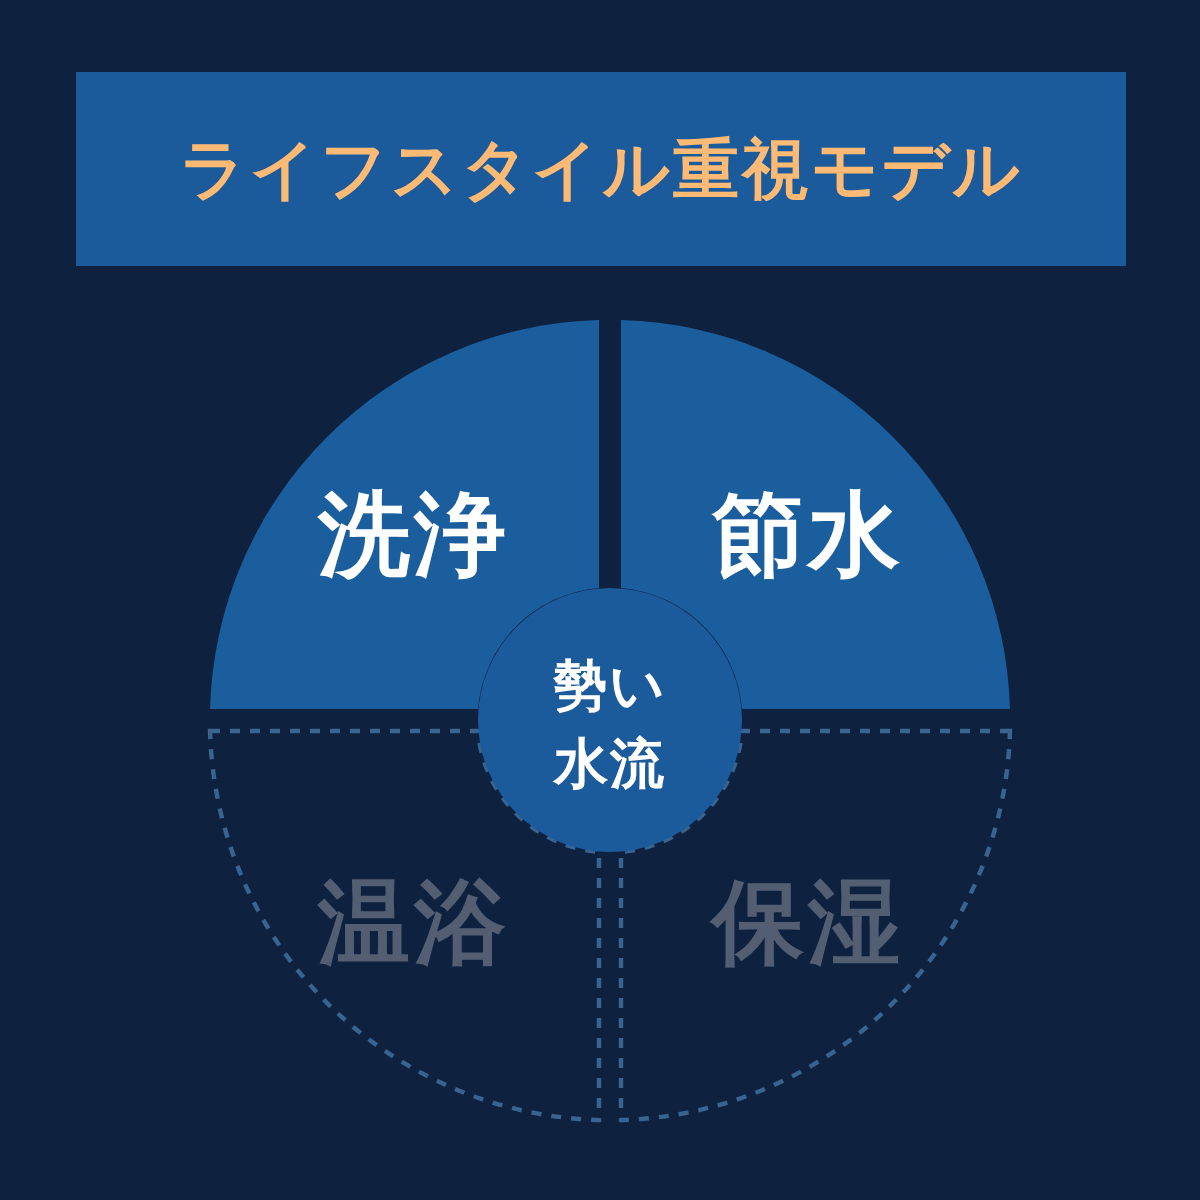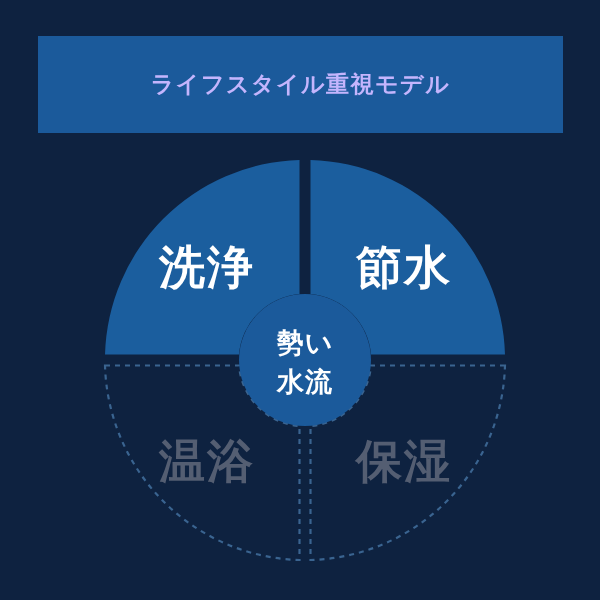--- a/index.html
+++ b/index.html
@@ -28,22 +28,22 @@
     top: 36px;
     width: 525px;
     height: 97px;
     background: #1b5a9b;
     display: flex;
     align-items: center;
     justify-content: center;
     box-sizing: border-box;
   }
   #title-text {
-    color: #c4b5fd;
-    font-size: 23px;
+    color: #fdba74;
+    font-size: 33px;
     font-weight: 700;
     letter-spacing: 1.5px;
     line-height: 1;
     white-space: nowrap;
   }
   
   #diagram-svg {
     position: absolute;
     left: 0;
     top: 0;

